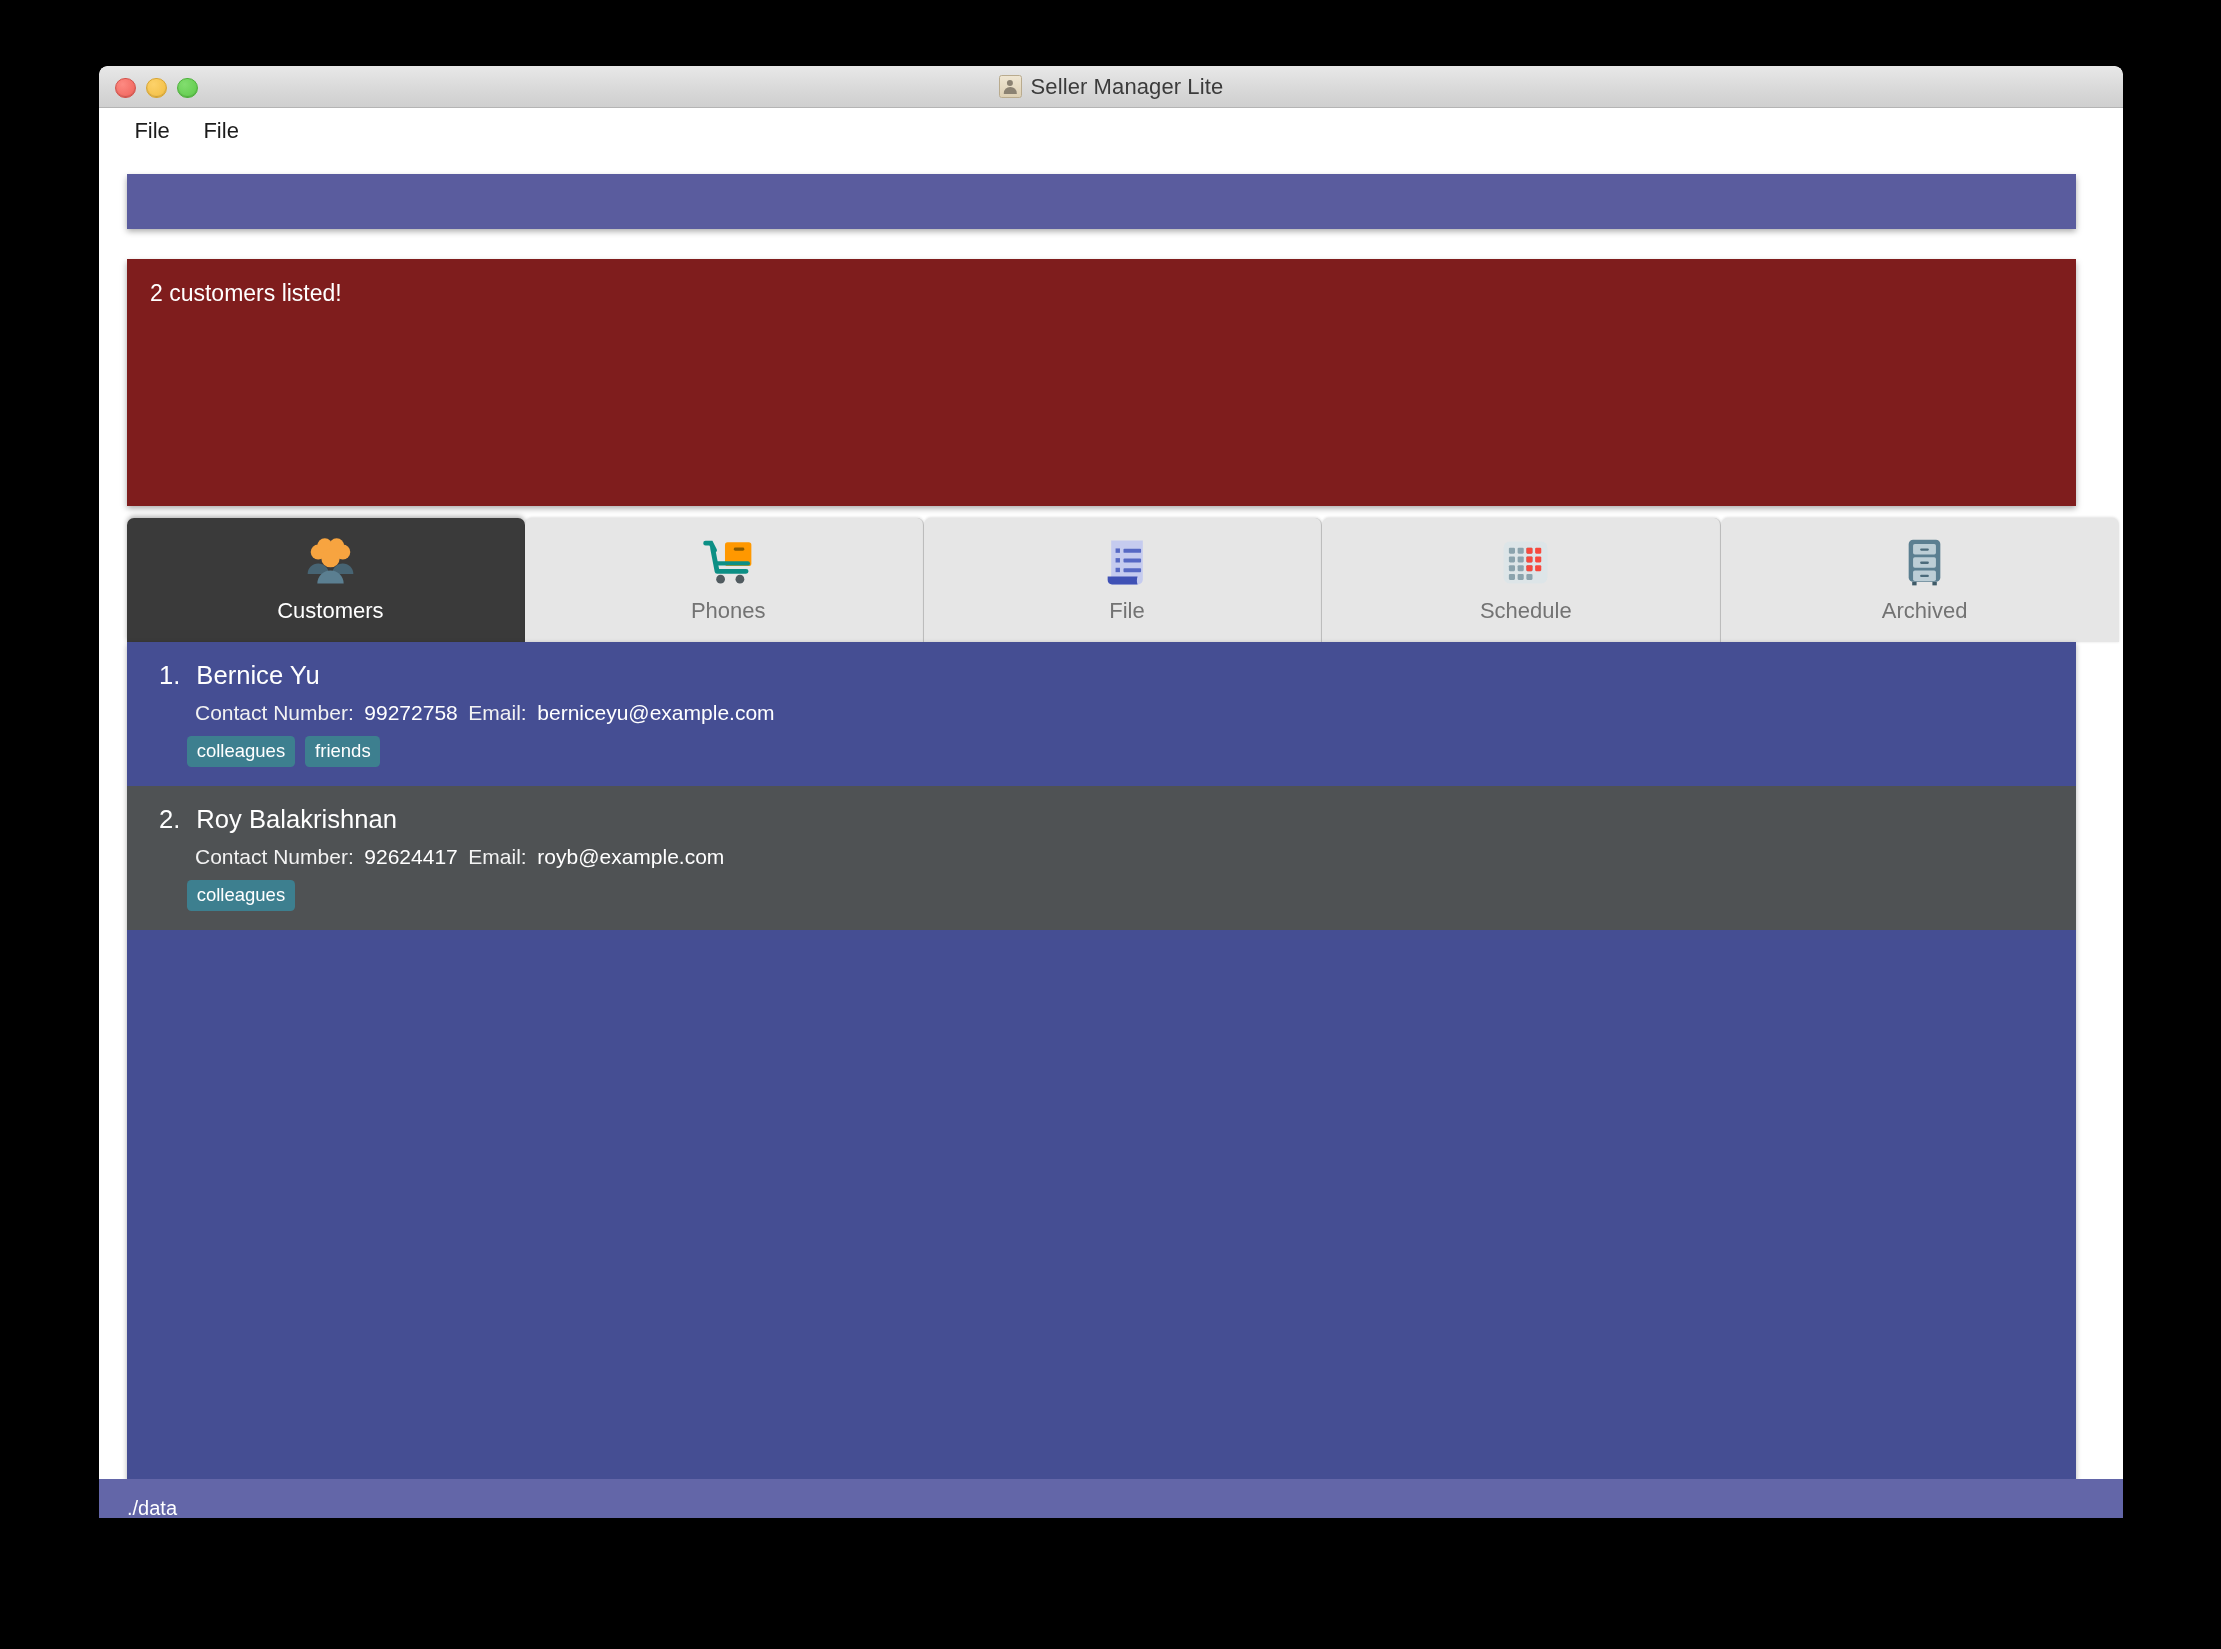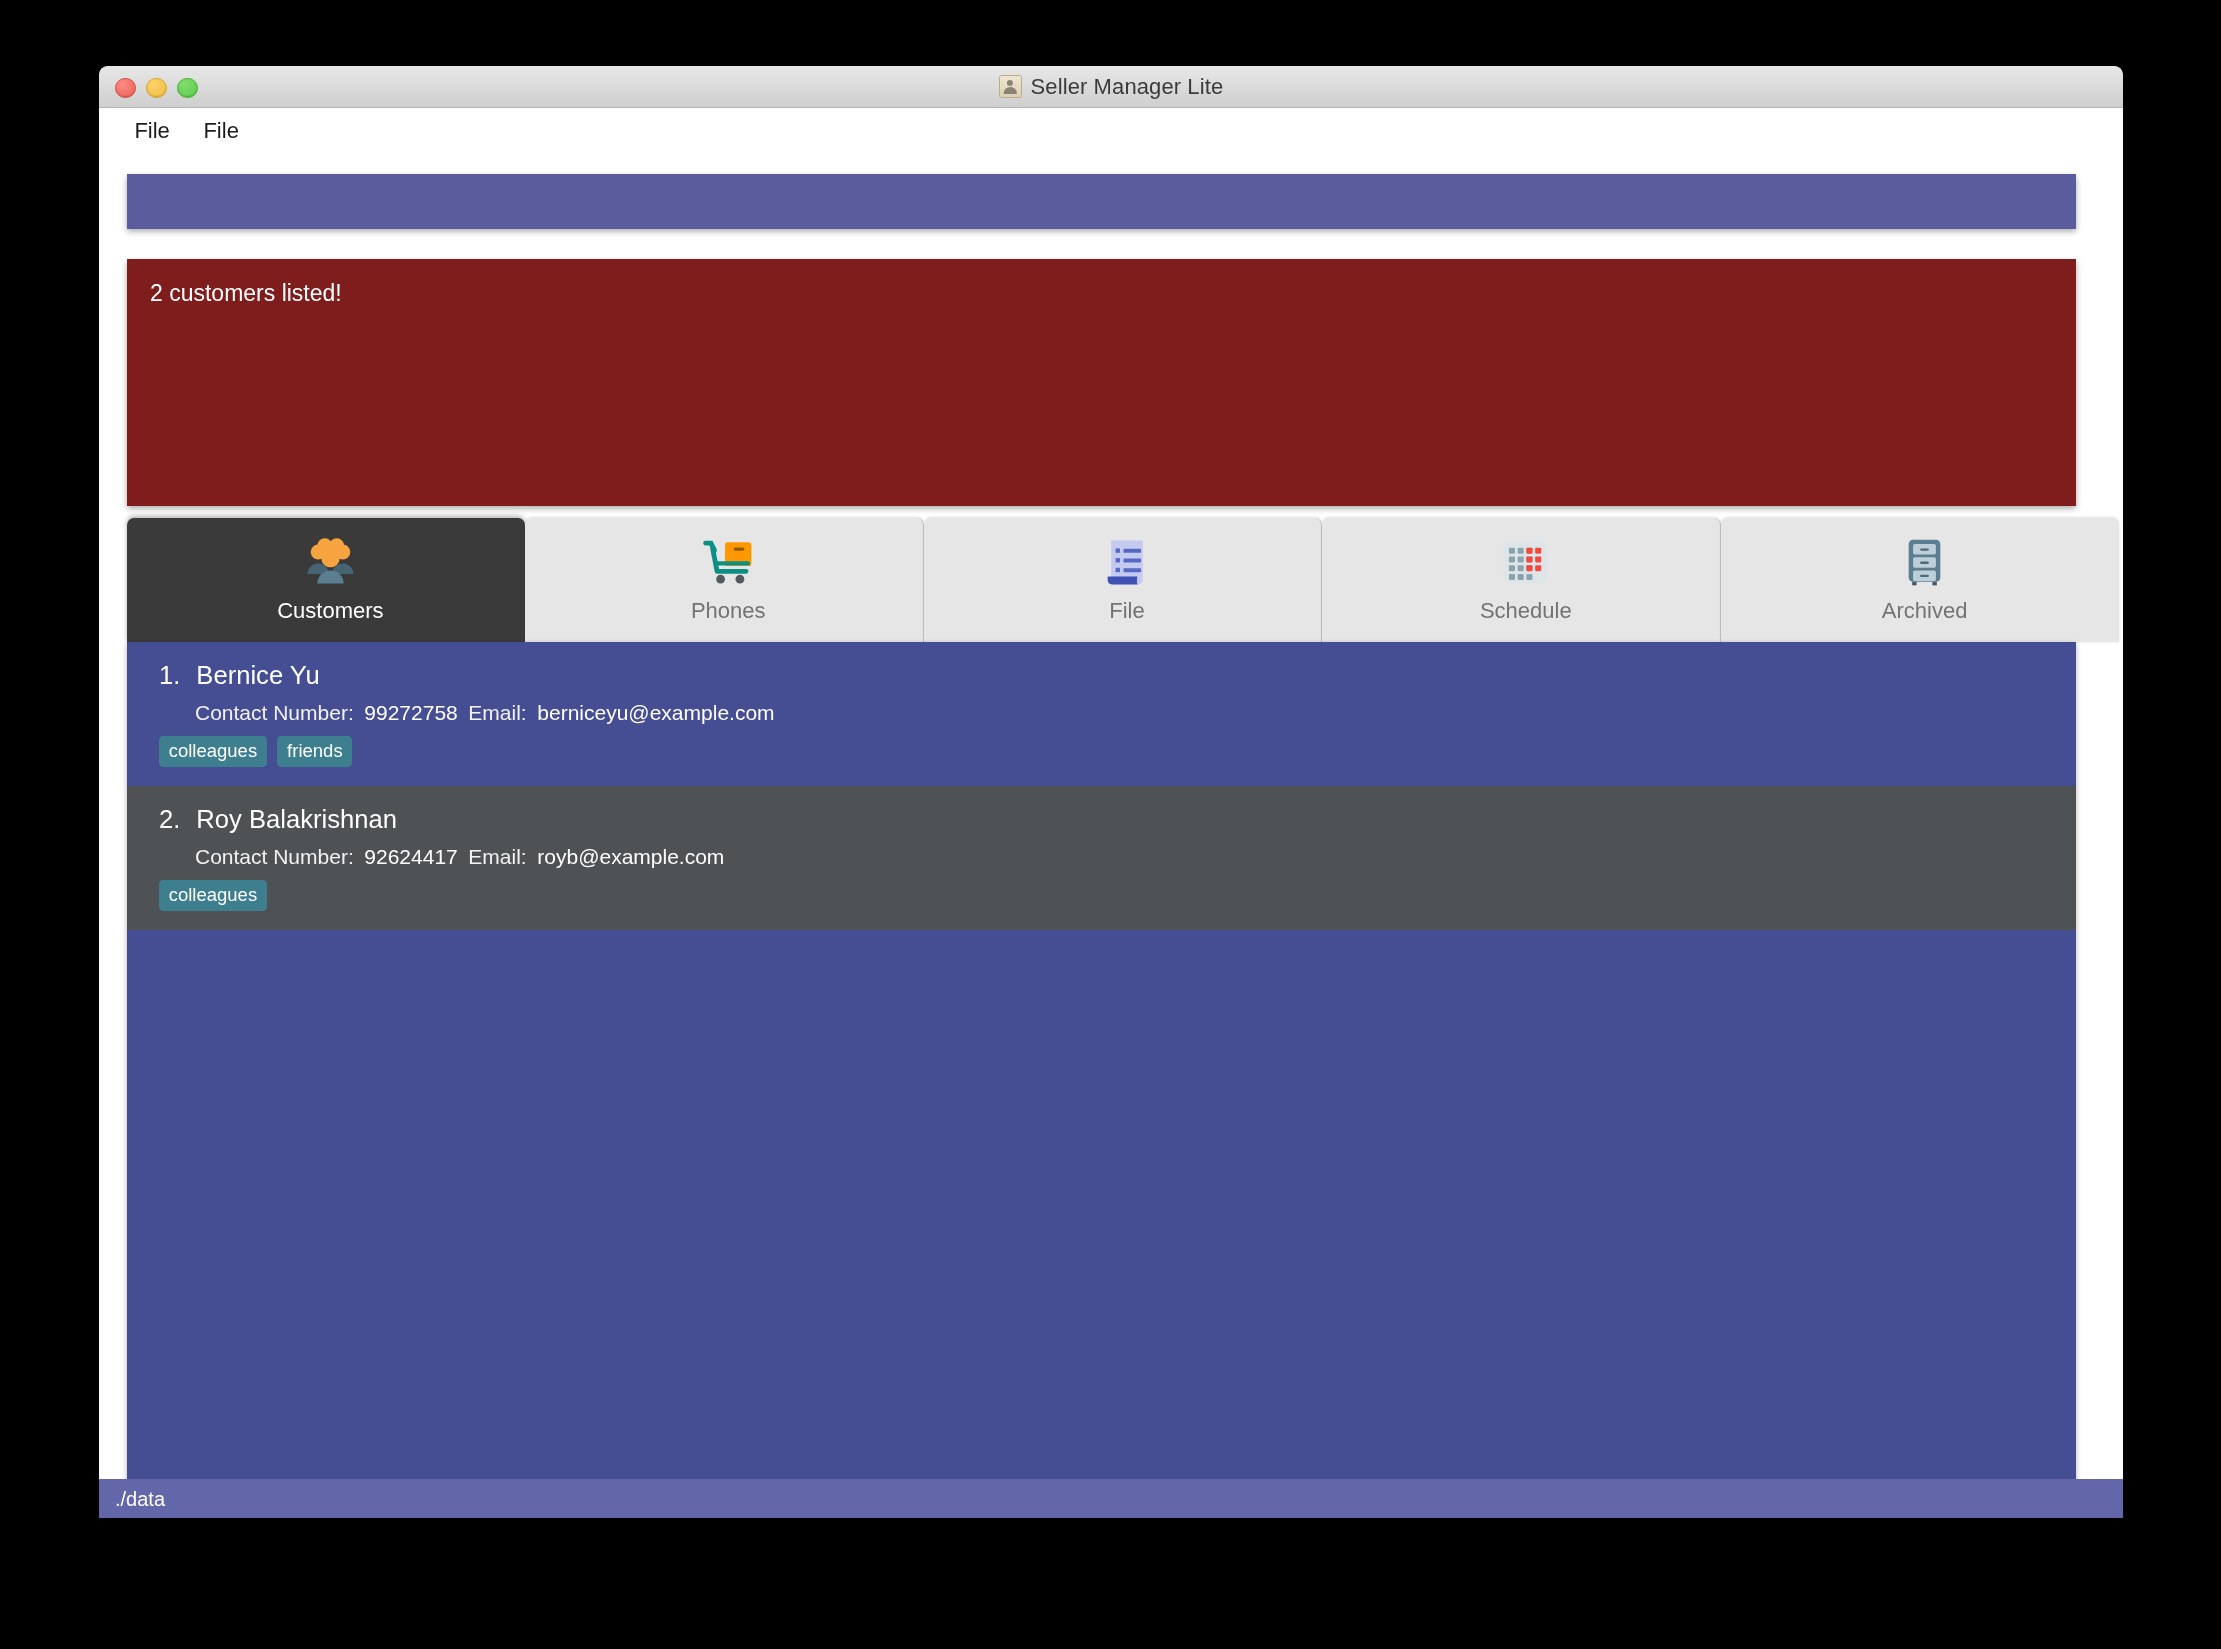--- a/index.html
+++ b/index.html
@@ -247,20 +247,21 @@
     font-size: 21px;
     color: #f2f2f2;
     display: flex;
     gap: 10.6px;
     flex-wrap: wrap;
   }
   .detail-label { color: #f2f2f2; }
   .detail-value { color: #ffffff; }
   .row-tags {
     margin-top: 11.5px;
+    margin-left: 28px;
     display: flex;
     gap: 10.6px;
   }
   .tag {
     background: #3d7f8f;
     color: #ffffff;
     font-size: 18.5px;
     padding: 3.5px 9.7px 4.4px;
     border-radius: 4.4px;
     line-height: 1.2;
@@ -268,22 +269,22 @@
 
   
   .statusbar {
     position: absolute;
     left: 0;
     bottom: 0;
     width: 100%;
     height: 41px;
     background: #6366a8;
     display: flex;
-    align-items: center;
-    padding-left: 16px;
+    align-items: flex-end;
+    padding-left: 28px;
     box-sizing: border-box;
   }
   .status-text {
     font-size: 20px;
     color: #ffffff;
   }
 
   svg { display: block; }
 </style>
 </head>

